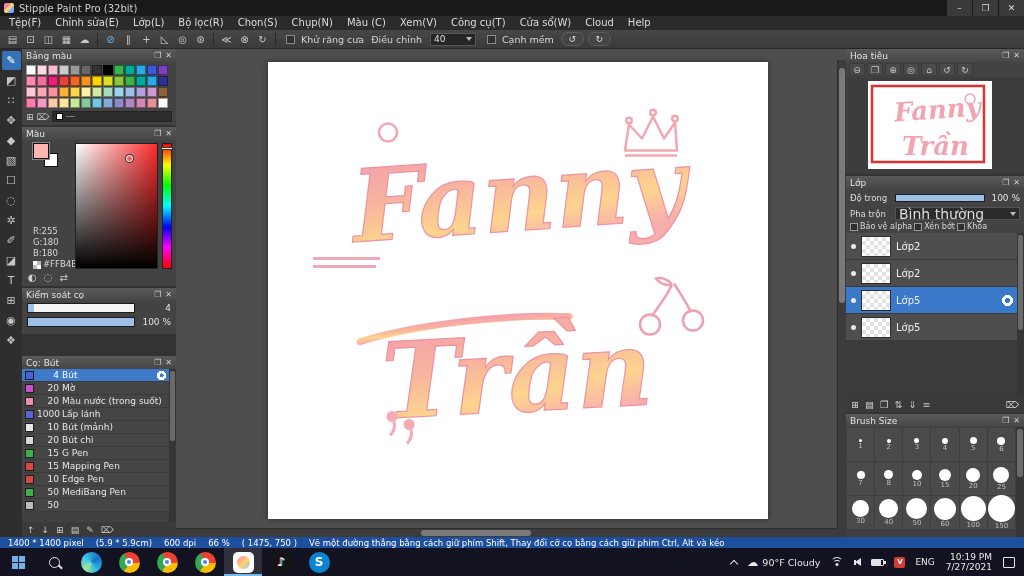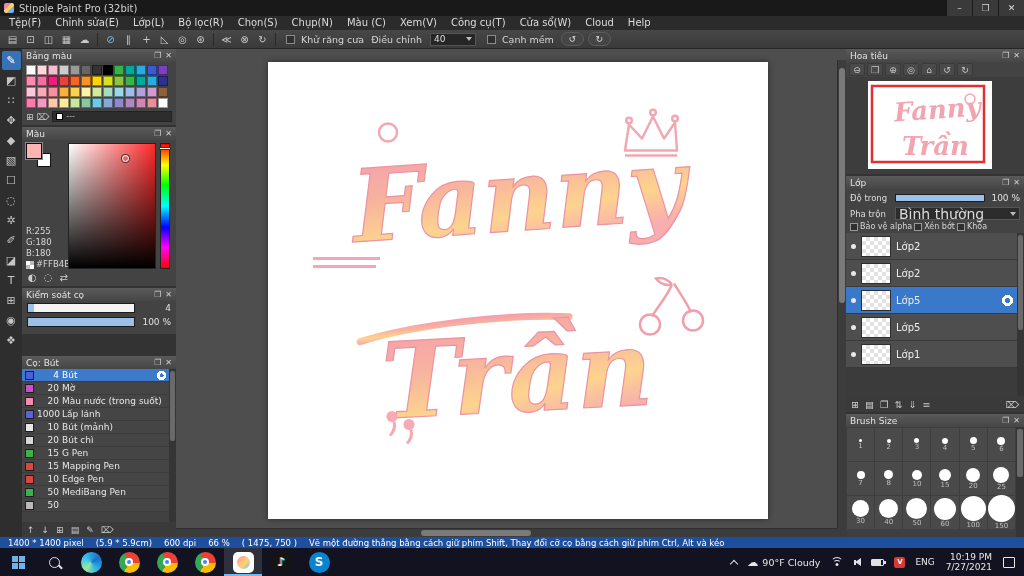--- a/index.html
+++ b/index.html
@@ -43,21 +43,21 @@
 .phead .sp{margin-left:auto;display:flex;gap:4px;}
 .pico{font-size:8px;color:#cfcfcf;line-height:13px;}
 .pal-grid{display:grid;grid-template-columns:repeat(13,10px);gap:1px;padding:3px 4px 2px;}
 .sw{width:10px;height:10px;border:1px solid rgba(0,0,0,.4);}
 .pal-bar{display:flex;align-items:center;gap:3px;padding:1px 4px 3px;}
 .pal-ico{font-size:9px;color:#ccc;}
 .pal-entry{flex:1;height:11px;background:#2d2d2d;border:1px solid #222;font-size:8px;color:#bbb;display:flex;align-items:center;padding:0 3px;gap:3px;}
 .pal-entry .mini{width:7px;height:7px;background:#fff;border:1px solid #000;flex:none;}
 
 .color-body{display:flex;padding:3px 4px 2px;gap:4px;height:132px;}
-.c-left{width:38px;display:flex;flex-direction:column;}
+.c-left{width:38px;display:flex;flex-direction:column;margin-left:7px;}
 .fgbg{position:relative;width:30px;height:28px;}
 .fg{position:absolute;left:0;top:0;width:16px;height:16px;border:1px solid #111;outline:1px solid #888;z-index:2;}
 .bgc{position:absolute;left:11px;top:10px;width:14px;height:14px;border:1px solid #111;}
 .rgb{margin-top:auto;font-size:8.5px;color:#d8d8d8;line-height:11px;}
 .hexline{display:flex;align-items:center;gap:2px;font-size:8.5px;color:#d8d8d8;}
 .checker8{width:8px;height:8px;background:conic-gradient(#bbb 0 25%,#fff 0 50%,#bbb 0 75%,#fff 0);flex:none;}
 .sv{position:relative;width:88px;height:126px;border:1px solid #222;background:linear-gradient(to top,#000,rgba(0,0,0,0)),linear-gradient(to right,#fff,#ff2a2a);}
 .sv-marker{position:absolute;left:62%;top:9%;width:7px;height:7px;border:1.5px solid #fff;border-radius:50%;box-shadow:0 0 0 1px #333;}
 .hue{position:relative;width:10px;height:126px;border:1px solid #222;background:linear-gradient(#f00,#ff0 17%,#0f0 33%,#0ff 50%,#00f 67%,#f0f 83%,#f00);}
 .hue-marker{position:absolute;left:-2px;top:3px;width:12px;height:3px;background:#fff;border:1px solid #333;}
@@ -761,28 +761,20 @@
           <div class="layer-row">
             <span class="eye">
               <span class="eyedot"></span>
             </span>
             <span class="lthumb"></span>
             <span class="lname">Lớp5</span>
 
           </div>
 
 
-          <div class="layer-row">
-            <span class="eye">
-              <span class="eyedot"></span>
-            </span>
-            <span class="lthumb"></span>
-            <span class="lname">Lớp1</span>
-
-          </div>
 
         <div class="mini-scroll">
             <span class="mini-thumb" style="height:95px"></span>
           </div>
       </div>
       <div class="lay-bar">
 
           <span>⊞</span>
 
           <span>▤</span>

